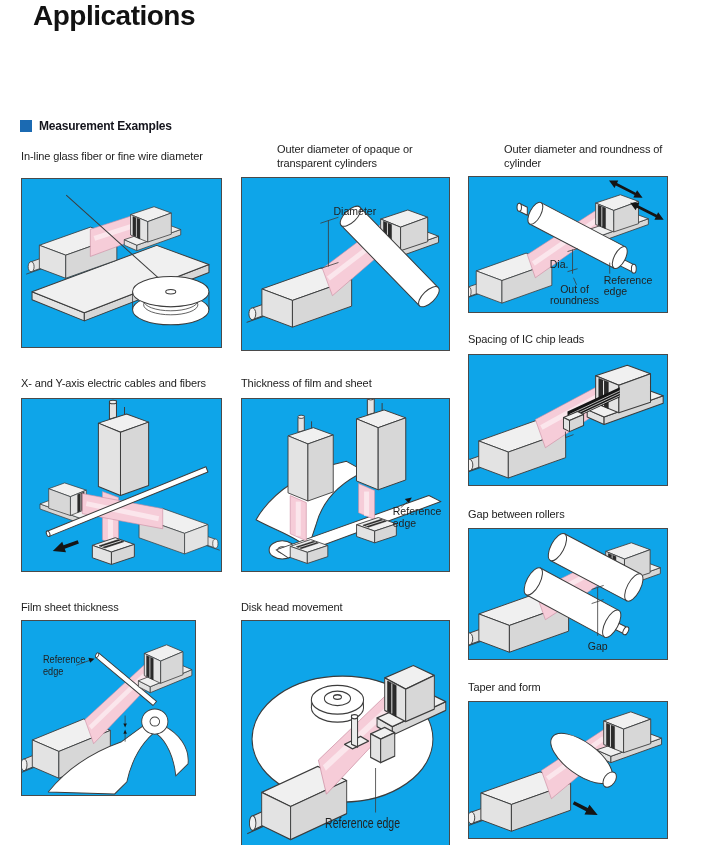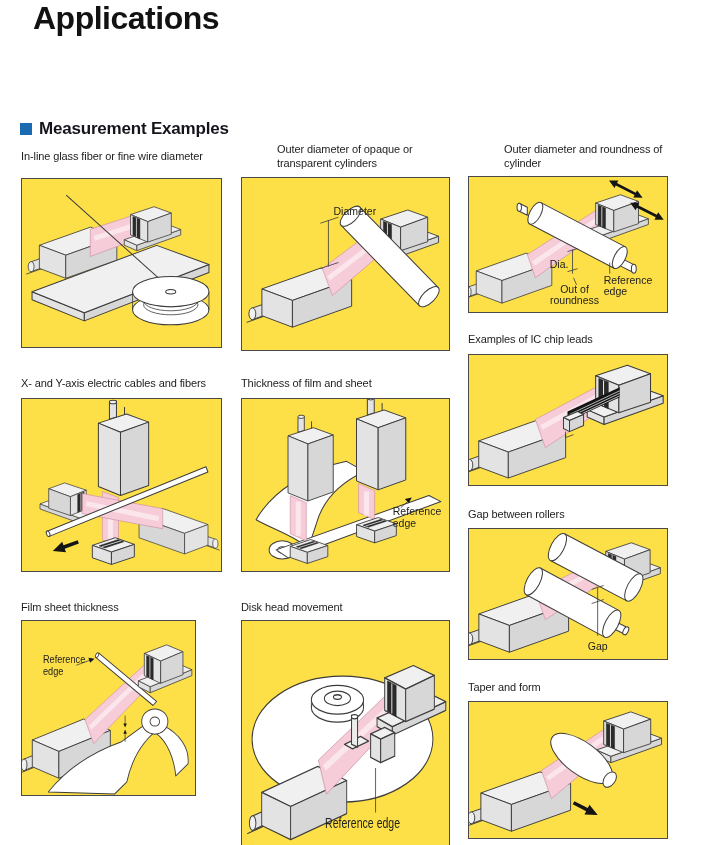--- a/index.html
+++ b/index.html
@@ -1,26 +1,26 @@
 <!DOCTYPE html>
 <html><head>
 <meta charset="utf-8">
 <style>
   * { margin:0; padding:0; box-sizing:border-box; }
   html,body { background:#ffffff; }
   body { width:701px; height:845px; position:relative; font-family:"Liberation Sans", sans-serif; overflow:hidden; }
   .page { position:absolute; inset:0; background:#fff; }
-  .title { position:absolute; left:33px; top:0px; font-size:32px; font-weight:700; color:#121212; letter-spacing:-0.5px; }
+  .title { position:absolute; left:33px; top:0px; font-size:28px; font-weight:700; color:#121212; letter-spacing:-0.5px; }
   .section-head { position:absolute; left:20px; top:119px; display:flex; align-items:center; gap:7px; }
   .bullet { width:12px; height:12px; background:#1b6ab2; flex:0 0 auto; }
-  .section-label { font-size:17px; font-weight:700; color:#14141c; letter-spacing:-0.2px; }
+  .section-label { font-size:12px; font-weight:700; color:#14141c; letter-spacing:-0.2px; }
   .panel { position:absolute; }
   .panel-label { font-size:11px; color:#1d1d1d; line-height:1.25; letter-spacing:-0.1px; white-space:nowrap; }
   .panel-label.wrap { white-space:normal;margin-left:36px; }
-  .fig { position:absolute; left:0; width:100%; border:1.5px solid #4a4a4a; background:#fde047; overflow:hidden; }
+  .fig { position:absolute; left:0; width:100%; border:1.5px solid #4a4a4a; background:#0ea5e9; overflow:hidden; }
   .fig svg { display:block; width:100%; height:100%; font-family:"Liberation Sans", sans-serif; }
   .ftop  { fill:#f0f0f0; stroke:#3c3c3c; stroke-width:1; stroke-linejoin:round; }
   .ffront{ fill:#e3e3e3; stroke:#3c3c3c; stroke-width:1; stroke-linejoin:round; }
   .fside { fill:#d7d7d7; stroke:#3c3c3c; stroke-width:1; stroke-linejoin:round; }
   .wp    { fill:#ffffff; stroke:#3c3c3c; stroke-width:1; stroke-linejoin:round; }
   .beam  { fill:#f6ccd8; stroke:#c98aa0; stroke-width:0.6; }
   .beamcore { stroke:#fbe6ec; stroke-width:5; fill:none; }
   .slit  { fill:#2b2b2b; stroke:#1d1d1d; stroke-width:0.5; }
   .blk   { fill:#151515; }
   .ln    { stroke:#3c3c3c; stroke-width:1; fill:none; }
@@ -218,21 +218,21 @@
         <use href="#vreceiver" transform="translate(114,116) scale(0.9)"></use>
         <line class="thin" x1="158" y1="108" x2="166" y2="101"></line>
         <polygon class="blk" points="169,98 162,99.5 166,103.5"></polygon>
         <text class="ann" x="150" y="115">Reference</text>
         <text class="ann" x="150" y="127">edge</text>
       </svg>
     </div>
   </div>
 
   <div class="panel" style="left:468px;top:333px;width:200px;height:153px">
-    <div class="panel-label">Examples of IC chip leads</div>
+    <div class="panel-label">Spacing of IC chip leads</div>
     <div class="fig" style="top:21px;height:132px">
       <svg viewBox="0 0 197 129" preserveAspectRatio="none">
         <use href="#emitter" transform="translate(6,54) scale(0.92)"></use>
         <g>
           <polygon class="beam" points="66,64 130,30 136,52 76,92"></polygon>
           <line class="beamcore" x1="72" y1="72" x2="130" y2="40"></line>
         </g>
         <use href="#receiver" transform="translate(126,8) scale(1.05)"></use>
         <g>
           <polygon class="blk" points="98,56 150,32 150,42 98,66"></polygon>

